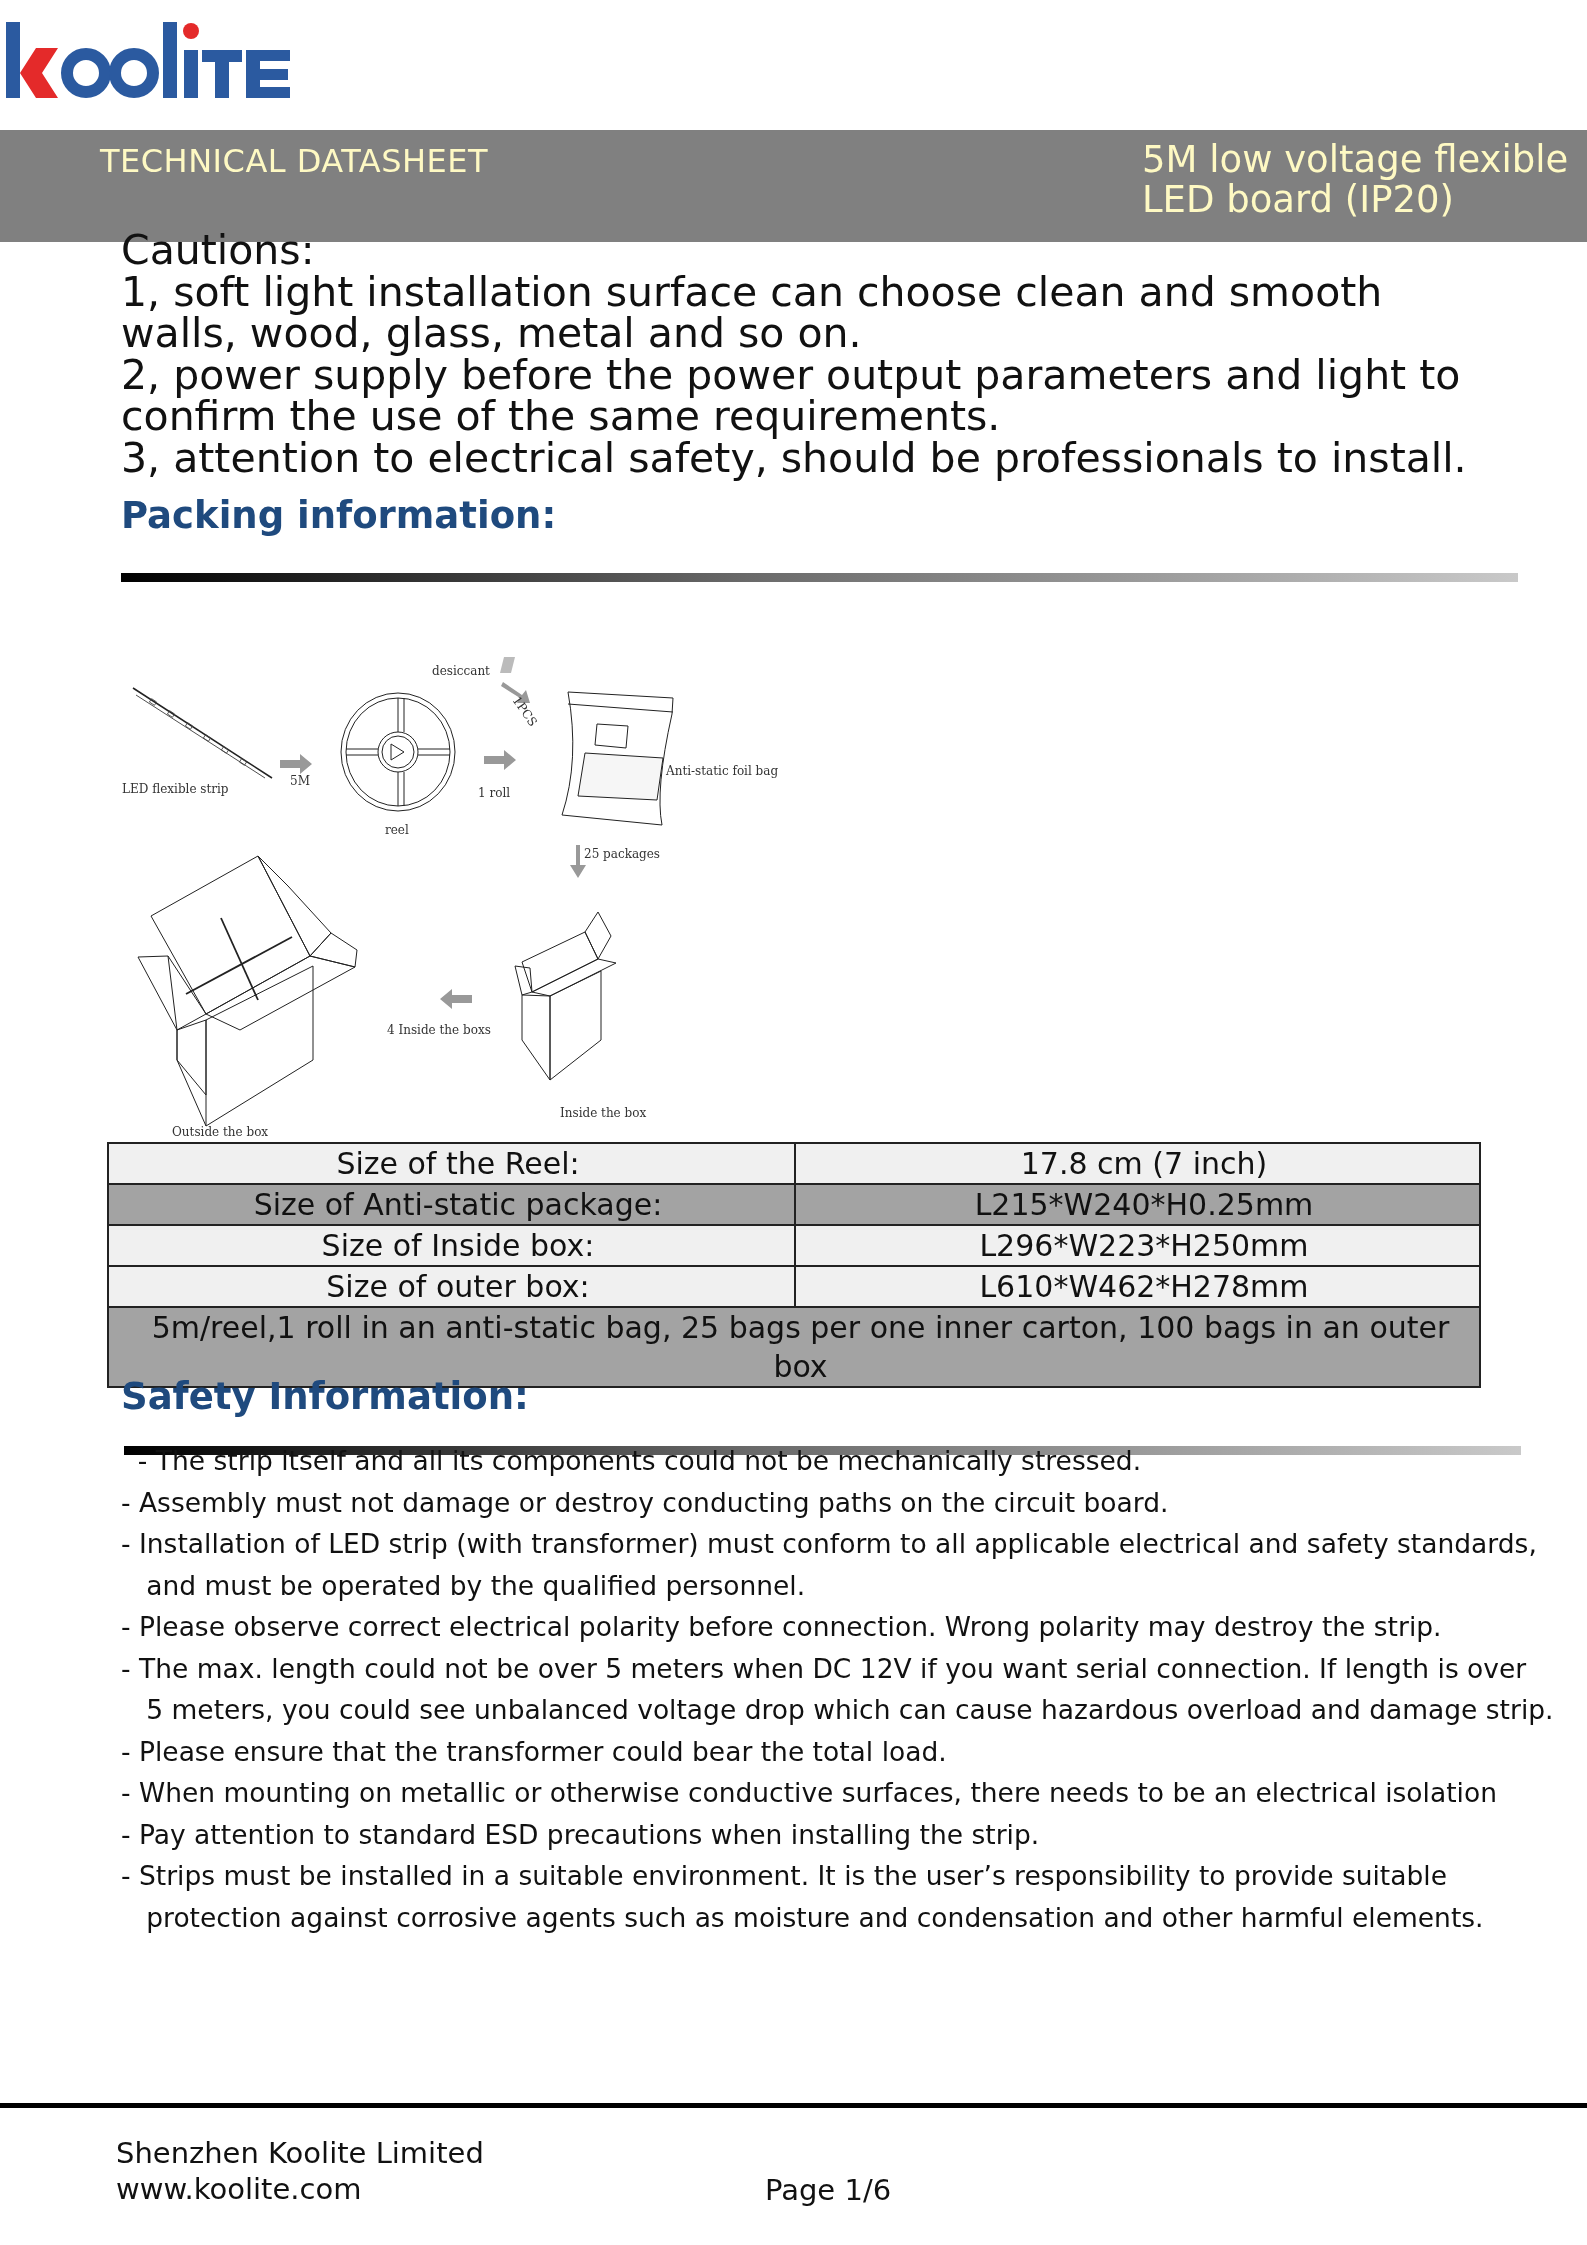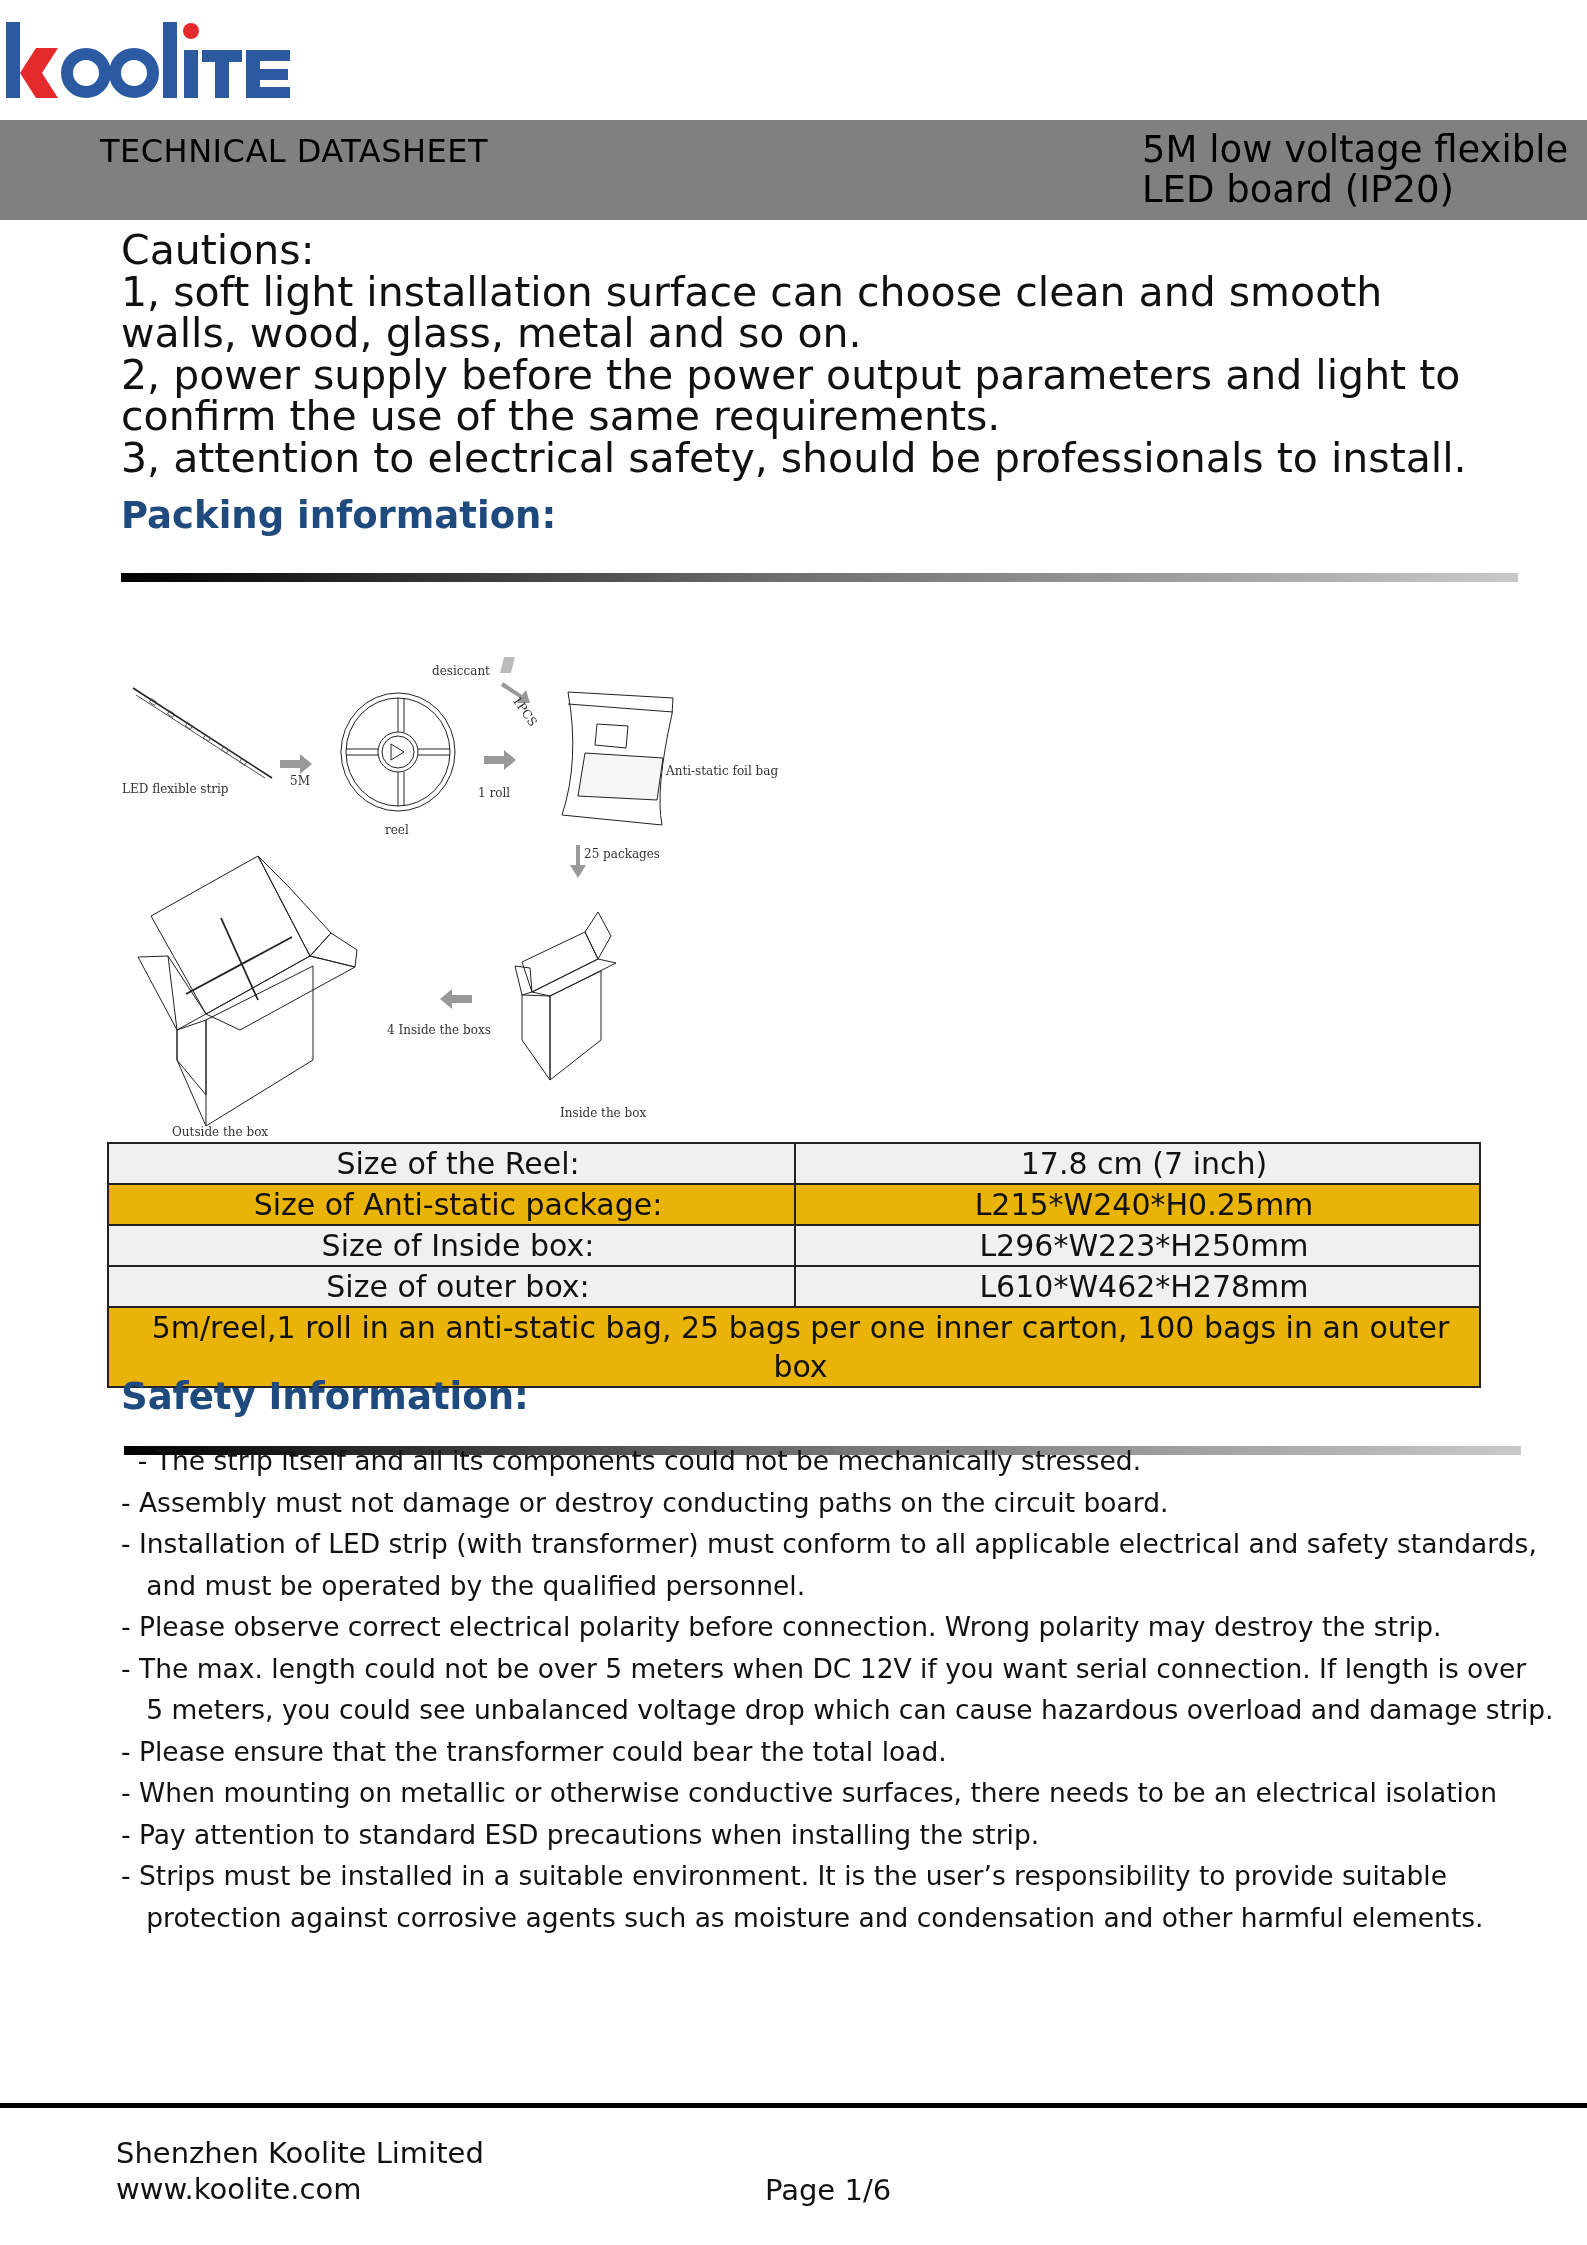--- a/index.html
+++ b/index.html
@@ -1,29 +1,29 @@
 <!DOCTYPE html>
 <html><head>
 <meta charset="utf-8">
 <style>
   html, body { margin: 0; padding: 0; background: #ffffff; }
   body { width: 1587px; height: 2245px; position: relative; overflow: hidden; font-family: "DejaVu Sans", sans-serif; color: #111; }
   .logo { position: absolute; left: 6px; top: 20px; width: 290px; height: 80px; }
-  .header-band { position: absolute; left: 0; top: 120px; width: 1587px; height: 100px; background: #808080; color: #000000; }
+  .header-band { position: absolute; left: 0; top: 130px; width: 1587px; height: 112px; background: #808080; color: #fef9c3; }
   .header-left { position: absolute; left: 100px; top: 12px; font-size: 32px; letter-spacing: 0.5px; }
   .header-right { position: absolute; left: 1142px; top: 10px; font-size: 37px; line-height: 40px; }
   .cautions { position: absolute; left: 121px; top: 230px; width: 1400px; font-size: 41px; line-height: 41.5px; }
   .section-title { position: absolute; left: 121px; font-size: 37px; font-weight: bold; color: #1f4a7e; }
   .grad-bar { position: absolute; height: 9px; background: linear-gradient(to right, #000 0%, #6a6a6a 45%, #c9c9c9 100%); }
   .diagram { position: absolute; left: 110px; top: 640px; width: 720px; height: 500px; }
   .diagram text { font-family: "DejaVu Serif", serif; font-size: 12px; fill: #333; }
   table.spec { position: absolute; left: 107px; top: 1142px; width: 1374px; border-collapse: collapse; font-size: 30px; text-align: center; }
   table.spec td { border: 2px solid #222; height: 39px; padding: 0 0 0 13px; line-height: 39px; }
   table.spec tr.odd td { background: #f0f0f0; }
-  table.spec tr.even td { background: #eab308; margin-left: 48px; }
+  table.spec tr.even td { background: #a3a3a3; margin-left: 48px; }
   table.spec td.label { width: 672px; }
   .safety { position: absolute; left: 121px; top: 1447px; width: 1400px; font-size: 26.5px; line-height: 41.5px; }
   .safety .item { white-space: pre; }
   .footer-rule { position: absolute; left: 0; top: 2103px; width: 1587px; height: 5px; background: #000; }
   .footer-company { position: absolute; left: 116px; top: 2135px; font-size: 29px; line-height: 36px; }
   .footer-page { position: absolute; left: 765px; top: 2173px; font-size: 29px; }
 </style>
 </head>
 <body>
 

